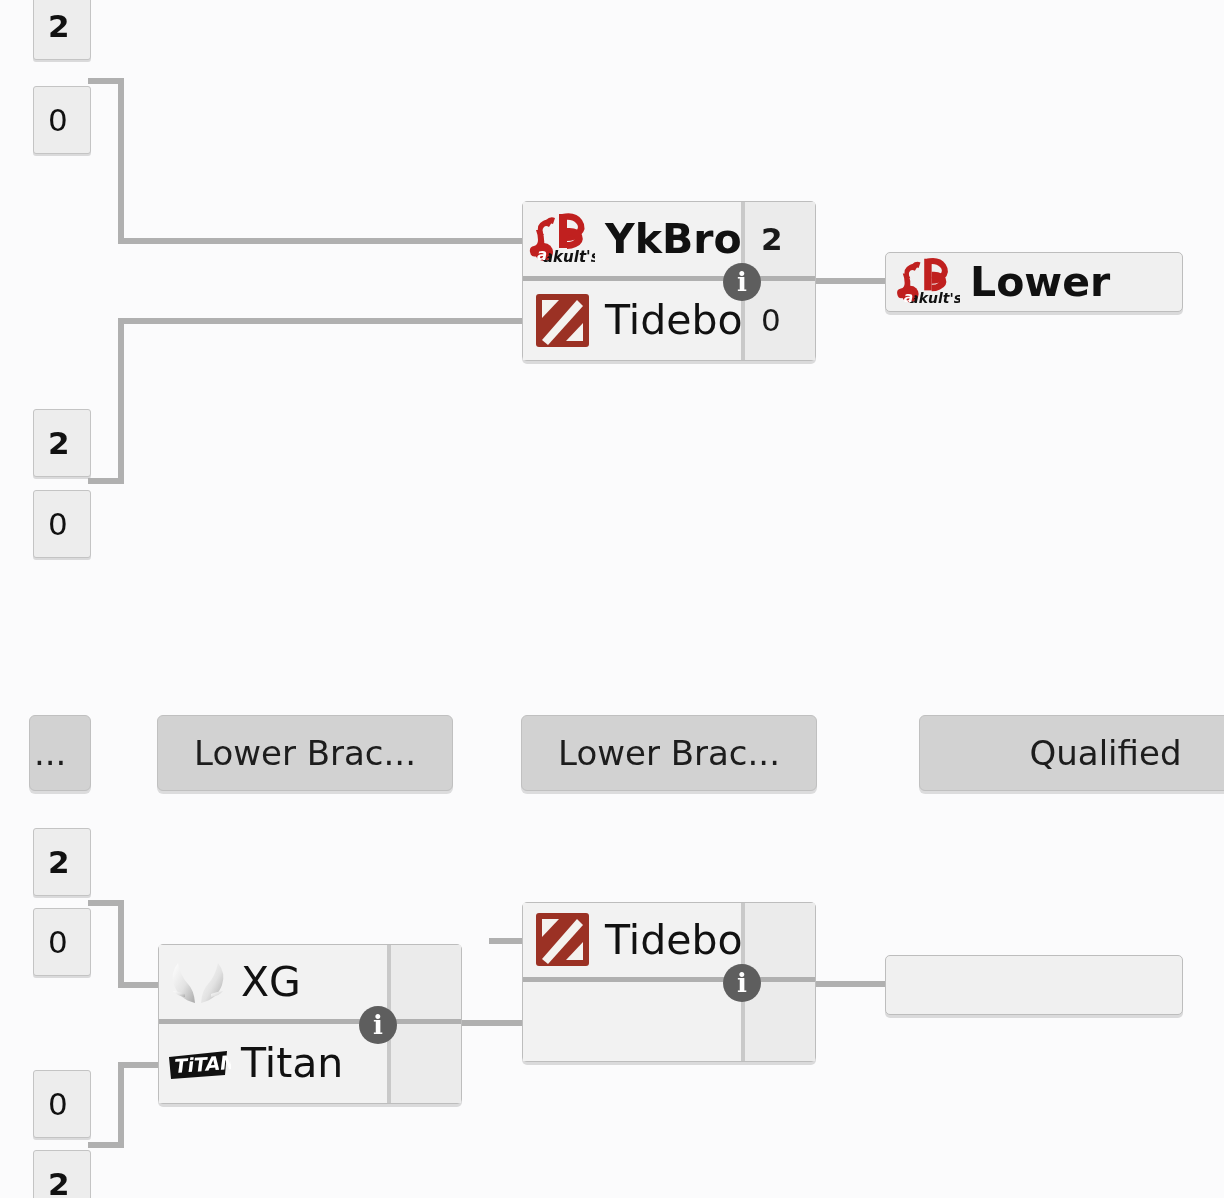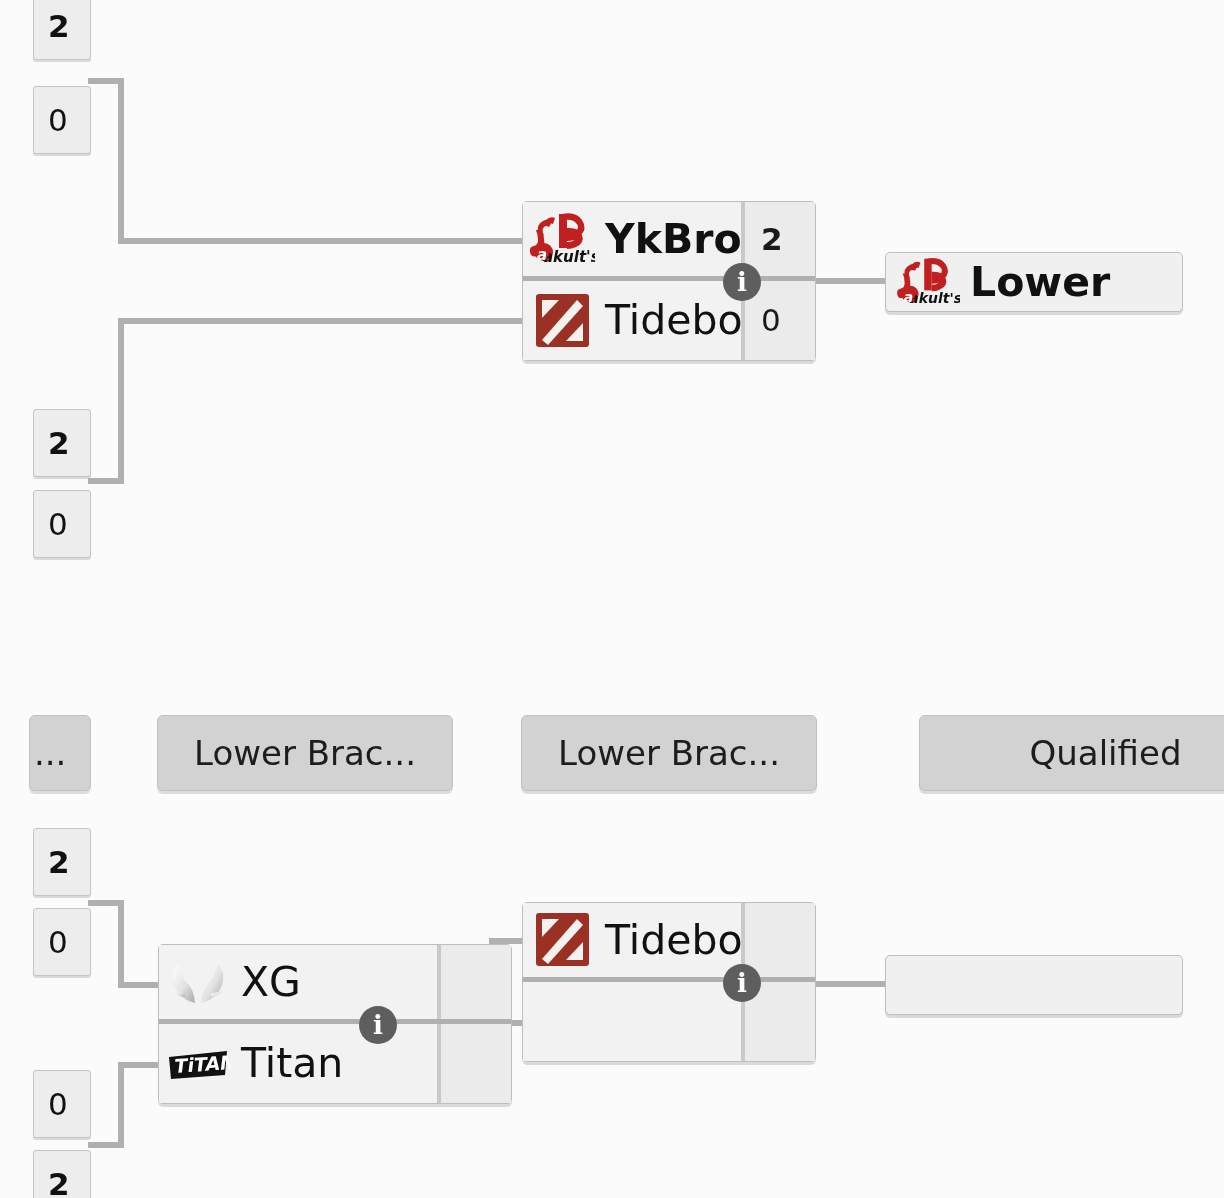--- a/index.html
+++ b/index.html
@@ -254,21 +254,21 @@
 
   <div class="line h" style="left:88px; top:1142px; width:36px;"></div>
   <div class="line v" style="left:118px; top:1062px; height:86px;"></div>
   <div class="line h" style="left:118px; top:1062px; width:42px;"></div>
 
   <div class="line h" style="left:449px; top:1020px; width:76px;"></div>
   <div class="line h" style="left:489px; top:938px; width:36px;"></div>
 
   <div class="line h" style="left:812px; top:981px; width:78px;"></div>
 
-  <div class="match" style="left:158px; top:944px; width:354px; height:160px;">
+  <div class="match" style="left:158px; top:944px; width:304px; height:160px;">
     <div class="row top">
       <div class="opp">
         <span class="logo">
           <svg width="66" height="58" viewBox="0 0 66 58">
             <defs>
               <linearGradient id="xgGrad" x1="0" y1="0" x2="1" y2="1">
                 <stop offset="0%" stop-color="#ffffff"></stop>
                 <stop offset="55%" stop-color="#e2e2e2"></stop>
                 <stop offset="100%" stop-color="#a8a8a8"></stop>
               </linearGradient>

